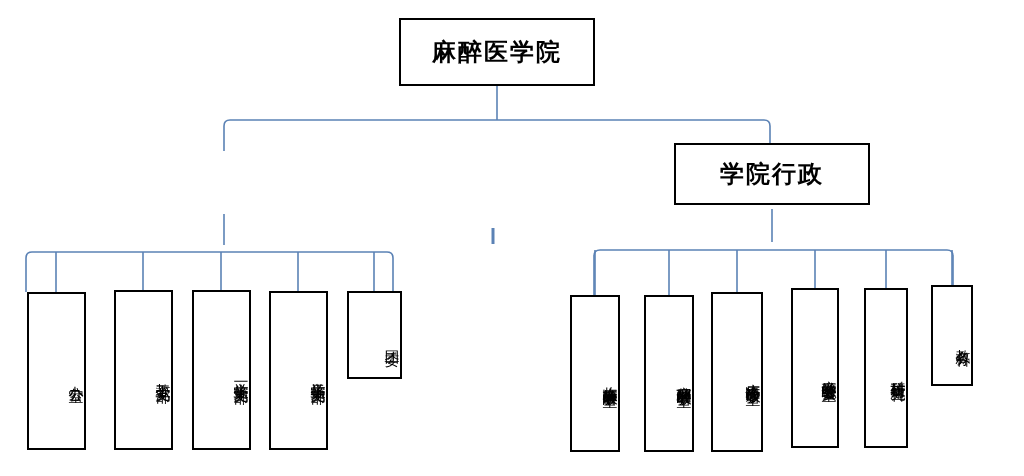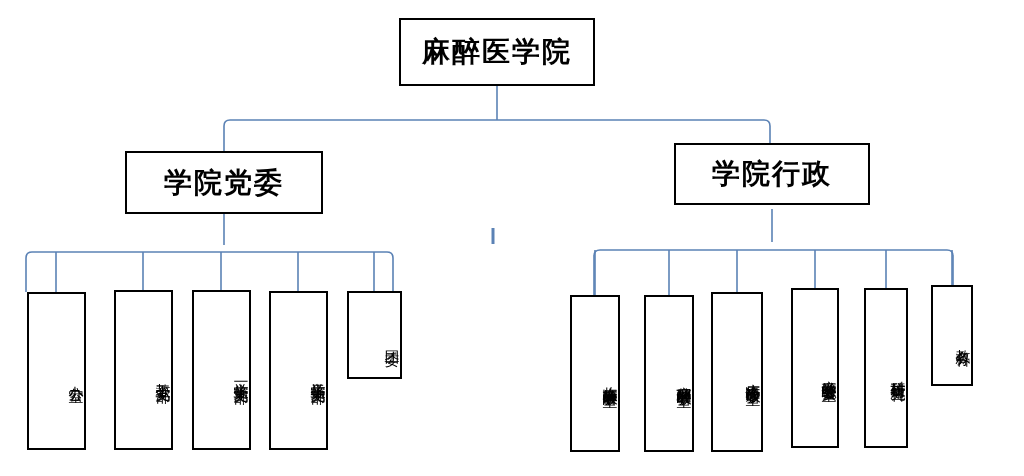--- a/index.html
+++ b/index.html
@@ -20,21 +20,21 @@
     border: 2px solid #000000;
     background: #ffffff;
     box-sizing: border-box;
     display: flex;
     align-items: center;
     justify-content: center;
     color: #000000;
   }
   .node.root,
   .node.level2 {
-    font-size: 28px;
+    font-size: 24px;
     font-weight: bold;
     letter-spacing: 2px;
   }
   .node.leaf {
     font-size: 15px;
     letter-spacing: 1px;
     font-weight: normal;
     writing-mode: vertical-rl;
     text-orientation: upright;
     align-items: flex-start;
@@ -90,23 +90,20 @@
       <path d="M952,250 L952,285"></path>
 
       <path d="M493,228 L493,244" stroke-width="3"></path>
     </g>
   </svg>
 
   <div class="node root" style="left:399px; top:18px; width:196px; height:68px;">
     <span class="label">麻醉医学院</span>
   </div>
 
-  <div class="node level2" style="left:125px; top:151px; width:198px; height:63px;">
-    <span class="label">学院党委</span>
-  </div>
 
   <div class="node level2" style="left:674px; top:143px; width:196px; height:62px;">
     <span class="label">学院行政</span>
   </div>
 
   <div class="node leaf" style="left:27px; top:292px; width:59px; height:158px;">
     <span class="label">办公室</span>
   </div>
   <div class="node leaf" style="left:114px; top:290px; width:59px; height:160px;">
     <span class="label">教工党支部</span>

